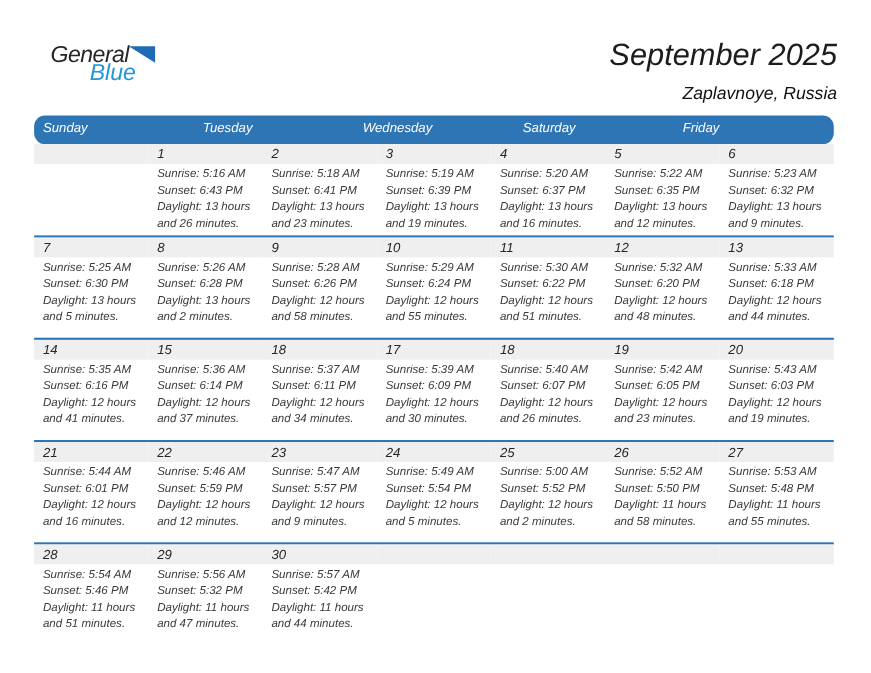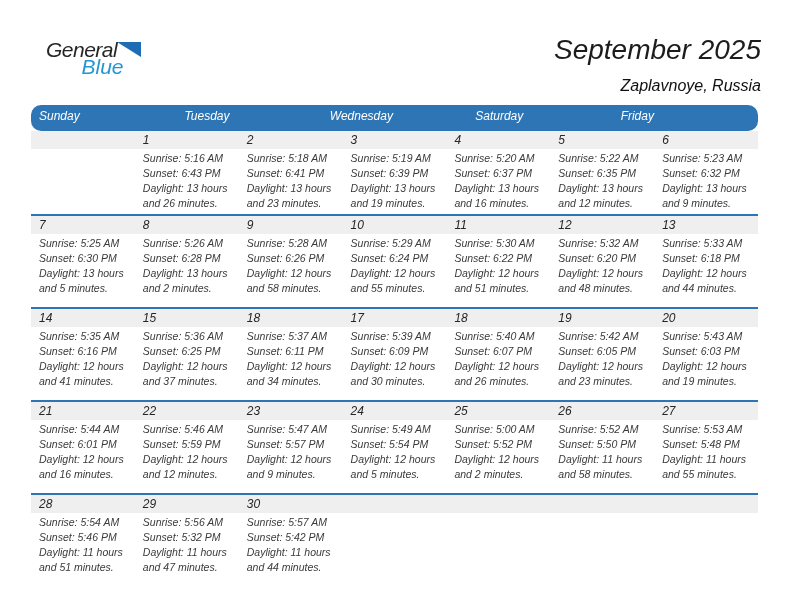--- a/index.html
+++ b/index.html
@@ -185,21 +185,21 @@
               <div class="detail-line"><span>Sunrise:</span> <span>5:35 AM</span></div>
               <div class="detail-line"><span>Sunset:</span> <span>6:16 PM</span></div>
               <div class="detail-line"><span>Daylight:</span> <span>12 hours</span></div>
               <div class="detail-line"><span>and 41 minutes.</span></div>
             </div>
           </div>
           <div class="day-cell">
             <div class="day-num">15</div>
             <div class="day-details">
               <div class="detail-line"><span>Sunrise:</span> <span>5:36 AM</span></div>
-              <div class="detail-line"><span>Sunset:</span> <span>6:25 PM</span></div>
+              <div class="detail-line"><span>Sunset:</span> <span>6:14 PM</span></div>
               <div class="detail-line"><span>Daylight:</span> <span>12 hours</span></div>
               <div class="detail-line"><span>and 37 minutes.</span></div>
             </div>
           </div>
           <div class="day-cell">
             <div class="day-num">18</div>
             <div class="day-details">
               <div class="detail-line"><span>Sunrise:</span> <span>5:37 AM</span></div>
               <div class="detail-line"><span>Sunset:</span> <span>6:11 PM</span></div>
               <div class="detail-line"><span>Daylight:</span> <span>12 hours</span></div>

